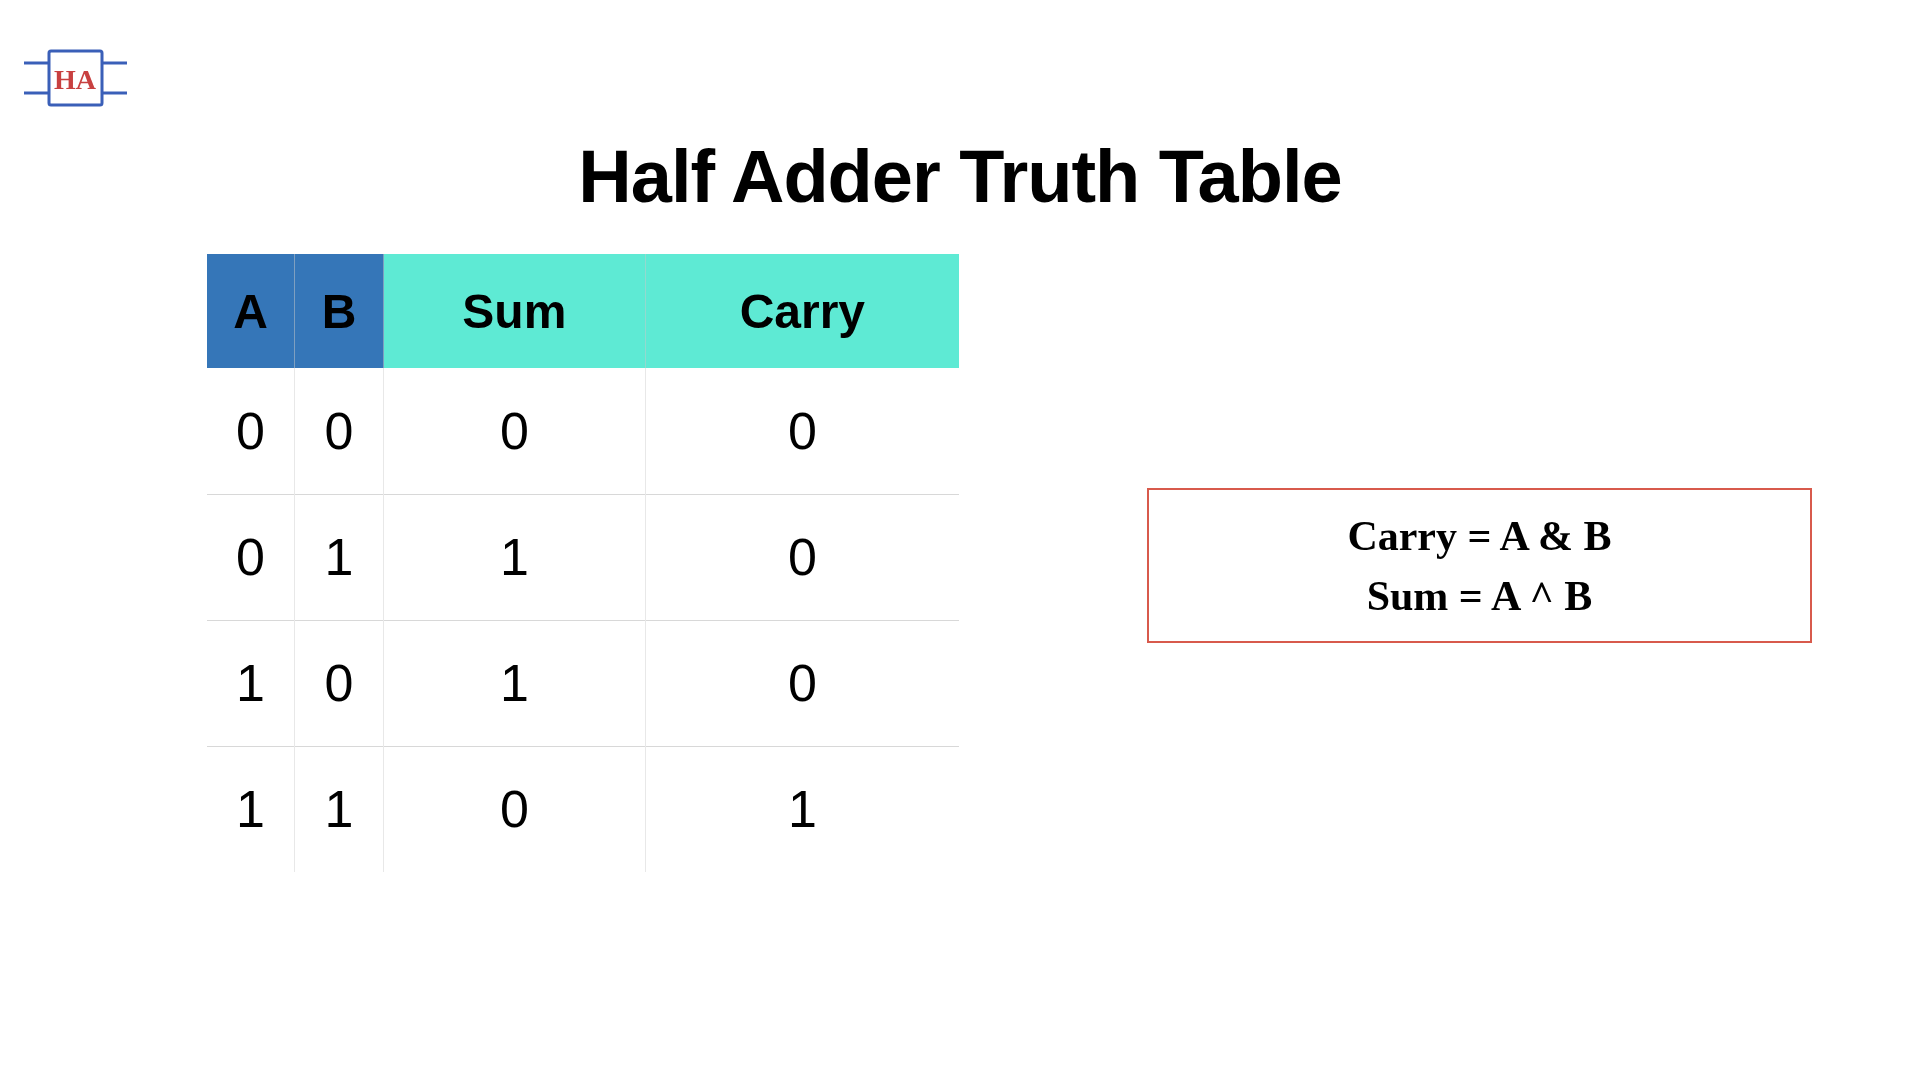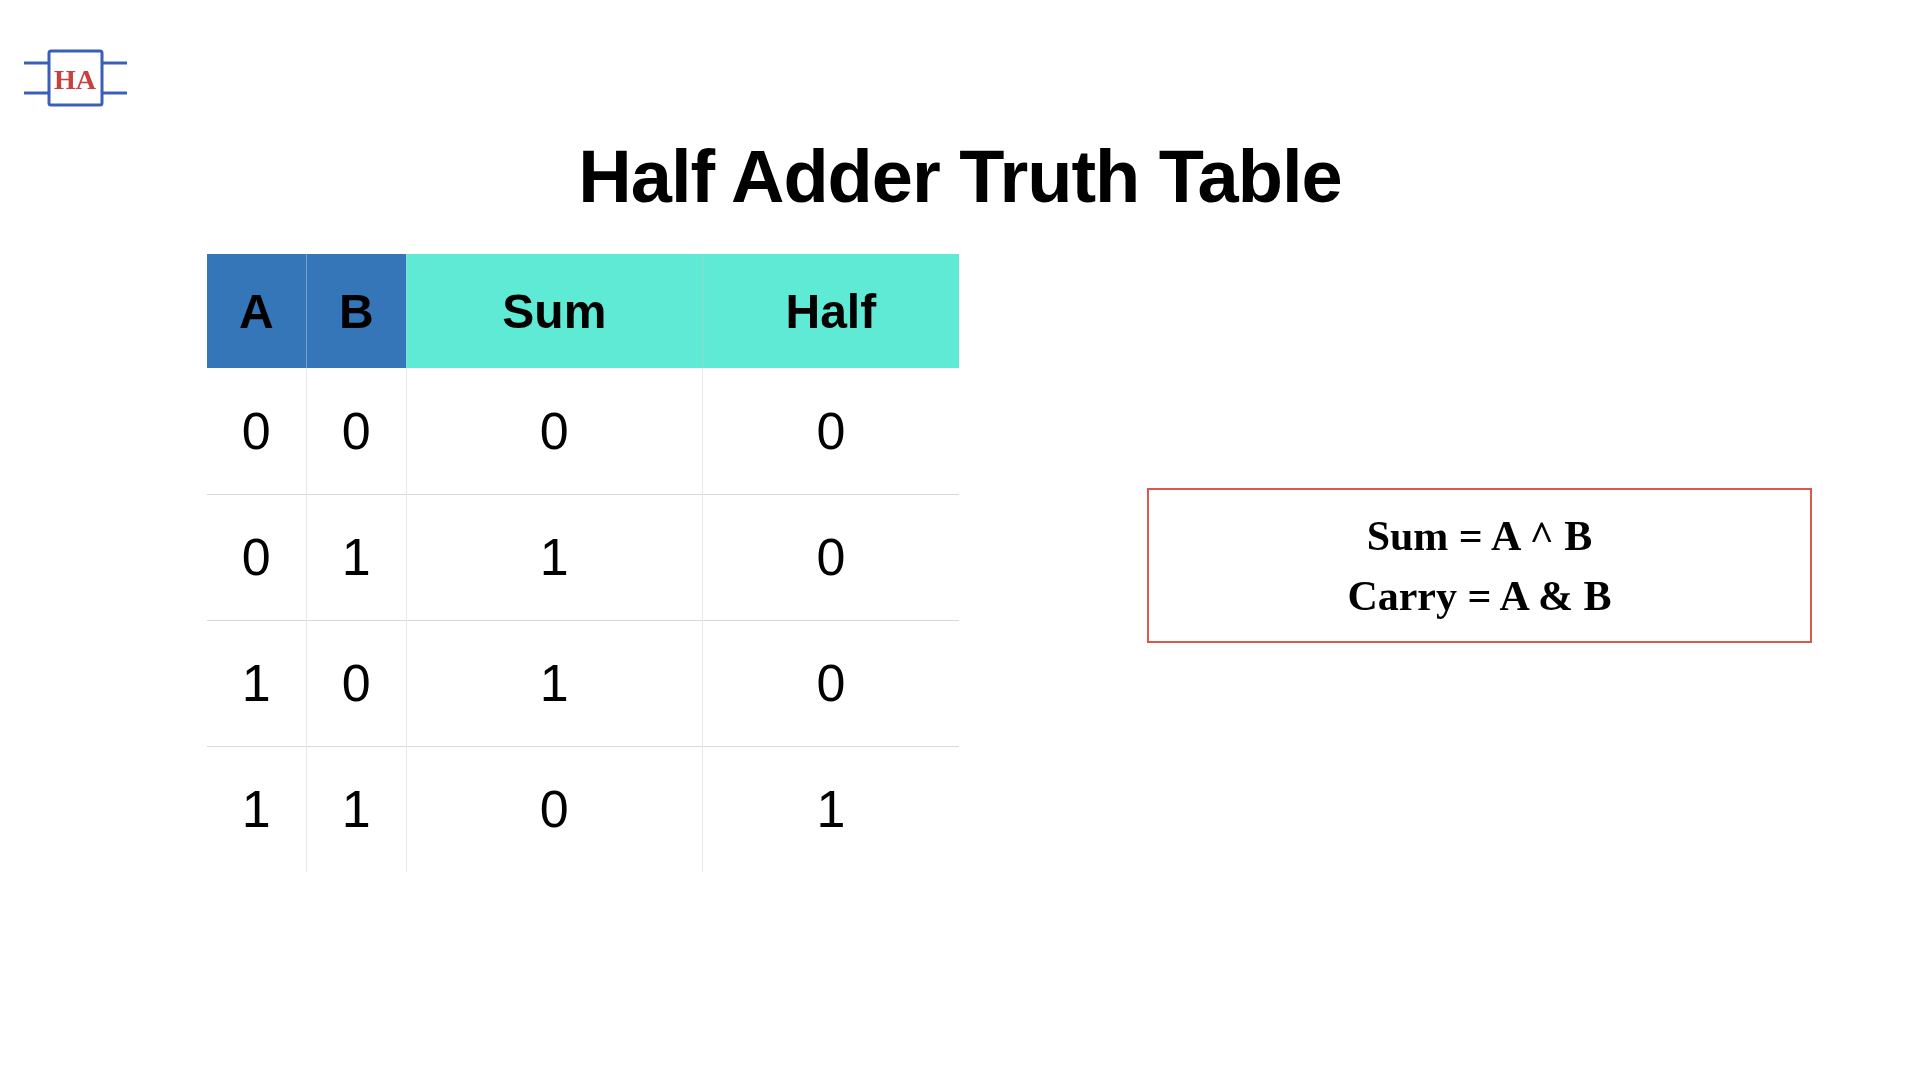--- a/index.html
+++ b/index.html
@@ -134,21 +134,21 @@
 
 <h1 class="title">Half Adder Truth Table</h1>
 
 <div class="table-container">
   <table class="truth-table">
     <thead>
       <tr>
         <th class="th-input">A</th>
         <th class="th-input">B</th>
         <th class="th-output">Sum</th>
-        <th class="th-output">Half</th>
+        <th class="th-output">Carry</th>
       </tr>
     </thead>
     <tbody>
       <tr>
         <td>0</td>
         <td>0</td>
         <td>0</td>
         <td>0</td>
       </tr>
       <tr>
@@ -167,15 +167,15 @@
         <td>1</td>
         <td>1</td>
         <td>0</td>
         <td>1</td>
       </tr>
     </tbody>
   </table>
 </div>
 
 <div class="formula-box">
+  <div class="formula-line">Carry = A &amp; B</div>
   <div class="formula-line">Sum = A ^ B</div>
-  <div class="formula-line">Carry = A &amp; B</div>
 </div>
 
 </body></html>

